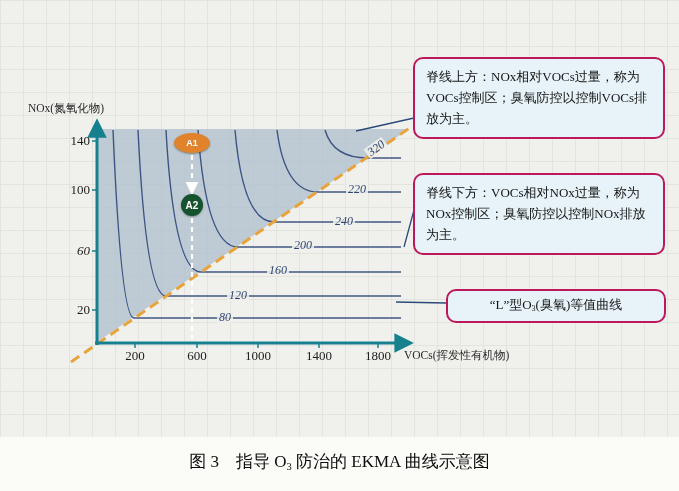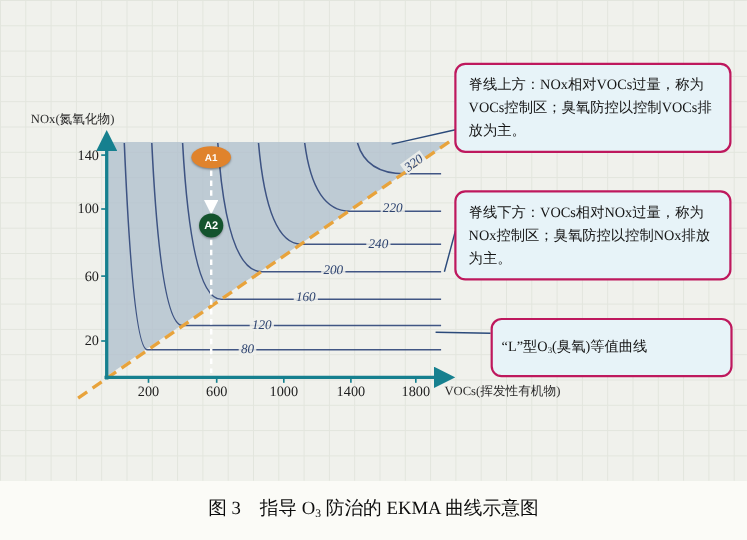--- a/index.html
+++ b/index.html
@@ -19,21 +19,21 @@
   .contour-label.rot{transform:translate(-50%,-50%) rotate(-36deg);}
   .marker{position:absolute;border-radius:50%;color:#fff;font-weight:bold;display:flex;
     align-items:center;justify-content:center;transform:translate(-50%,-50%);
     font-family:"Liberation Sans","DejaVu Sans",sans-serif;box-shadow:0 1px 2px rgba(0,0,0,.35);}
   .marker.a1{left:192px;top:143px;width:36px;height:20px;background:#e0832c;font-size:9px;}
   .marker.a2{left:192px;top:205px;width:22px;height:22px;background:#14532d;font-size:10px;}
   .callout{position:absolute;border:2px solid #be185d;border-radius:10px;background:#e7f3f8;
     padding:8px 11px;font-size:13px;line-height:1.6;color:#151515;box-sizing:border-box;}
   .callout.c1{left:413px;top:57px;width:252px;}
   .callout.c2{left:413px;top:173px;width:252px;}
-  .callout.c3{left:446px;top:289px;width:220px;text-align:left;padding:16px 8px;line-height:1.3;}
+  .callout.c3{left:446px;top:289px;width:220px;text-align:center;padding:6px 8px;line-height:1.3;}
   .ridge-box{position:absolute;left:10px;top:371px;width:302px;border:3px solid #eaa43c;border-radius:8px;
     background:#fffef9;color:#e8952f;font-weight:bold;font-size:14.5px;text-align:center;
     padding:6px 8px;box-sizing:border-box;}
   .caption{position:absolute;left:0;top:450px;width:679px;text-align:center;font-size:17px;color:#0d0d0d;}
   .sub{font-size:0.62em;vertical-align:-0.28em;}
 </style>
 </head>
 <body>
 
 <div class="stage">
@@ -89,21 +89,21 @@
       <line x1="414" y1="210" x2="404" y2="247"></line>
       <line x1="446" y1="303" x2="396" y2="302"></line>
     </g>
   </svg>
 
   <span class="axis-title" style="left:28px;top:101px;">NOx(氮氧化物)</span>
   <span class="axis-title" style="left:404px;top:348px;">VOCs(挥发性有机物)</span>
 
   <span class="tick ytick" style="top:141px;">140</span>
   <span class="tick ytick" style="top:190px;">100</span>
-  <span class="tick ytick" style="top:251px;">60</span>
+  <span class="tick ytick" style="top:251px;font-style:italic;">60</span>
   <span class="tick ytick" style="top:310px;">20</span>
 
   <span class="tick xtick" style="left:135px;">200</span>
   <span class="tick xtick" style="left:197px;">600</span>
   <span class="tick xtick" style="left:258px;">1000</span>
   <span class="tick xtick" style="left:319px;">1400</span>
   <span class="tick xtick" style="left:378px;">1800</span>
 
   <span class="contour-label" style="left:225px;top:317px;">80</span>
   <span class="contour-label" style="left:238px;top:295px;">120</span>

